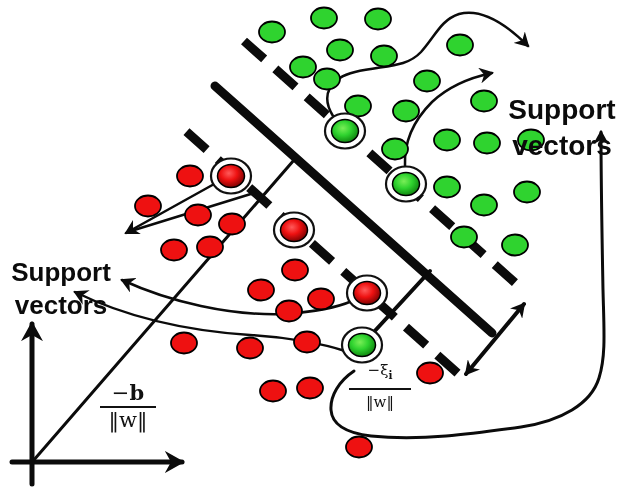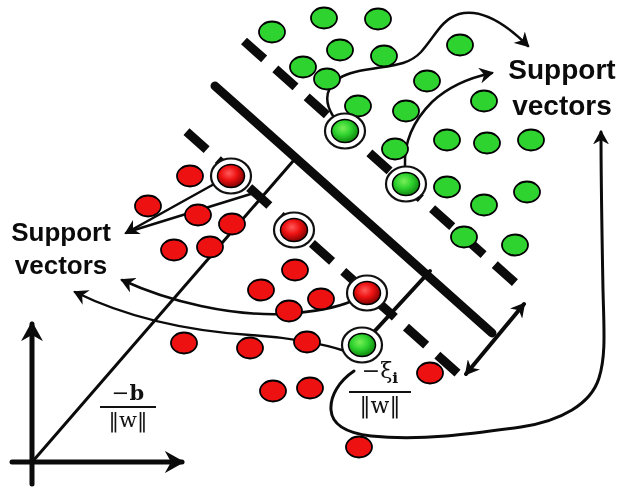--- a/index.html
+++ b/index.html
@@ -1,31 +1,31 @@
 <!DOCTYPE html>
 <html><head>
 <meta charset="utf-8">
 <style>
   html,body{margin:0;padding:0;background:#fff;}
   .stage{position:relative;width:624px;height:496px;background:#fff;overflow:hidden;
          font-family:"Liberation Sans",sans-serif;}
   svg{position:absolute;left:0;top:0;}
   .sv-label{position:absolute;text-align:center;font-weight:bold;color:#0b0b0b;
-            font-family:"Liberation Sans",sans-serif;}
+            font-family:"Liberation Sans",sans-serif;margin-top:40px;}
   .sv-label .lbl-line{display:block;}
   #label-left{left:0px;top:216px;width:122px;font-size:26px;line-height:33px;}
   #label-right{left:499px;top:52px;width:126px;font-size:28px;line-height:36px;}
   .frac{position:absolute;text-align:center;color:#111;
         font-family:"DejaVu Serif","Liberation Serif",serif;}
   .frac .num{display:block;padding:0 3px 1px 3px;}
   .frac .den{display:block;border-top:2px solid #111;padding-top:1px;}
   .sym-b{font-weight:bold;}
   .frac sub{font-weight:bold;font-size:70%;}
   #frac-b{left:100px;top:381px;width:56px;font-size:21px;line-height:23px;}
-  #frac-xi{left:349px;top:359px;width:62px;font-size:22px;line-height:23px;}
+  #frac-xi{left:349px;top:359px;width:62px;font-size:15px;line-height:23px;}
 </style>
 </head>
 <body>
 
 <div class="stage">
 
   <svg id="scene" width="624" height="496" viewBox="0 0 624 496">
       <defs>
         <marker id="arrow-small" markerUnits="userSpaceOnUse" markerWidth="16" markerHeight="16" refX="12.48" refY="8" orient="auto-start-reverse">
           <path d="M0,0 L14.4,8 L0,16 L4.48,8 Z" fill="#0b0b0b"></path>

